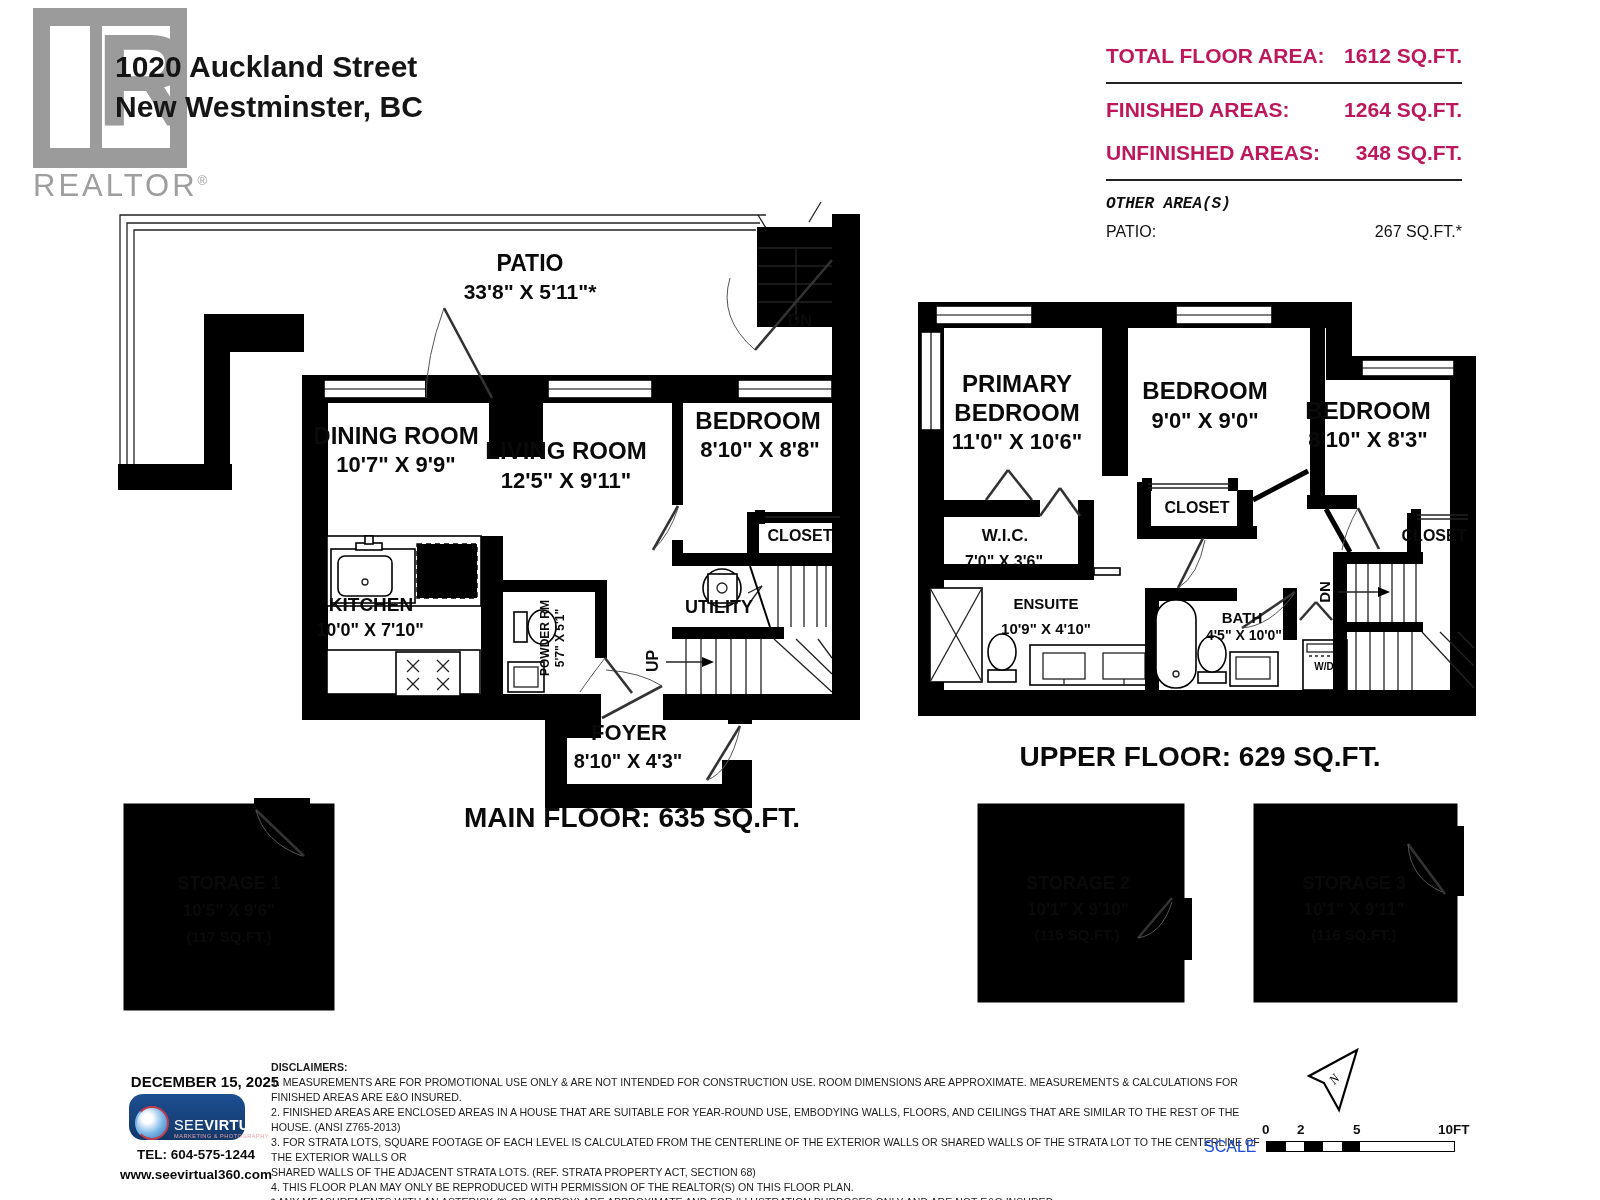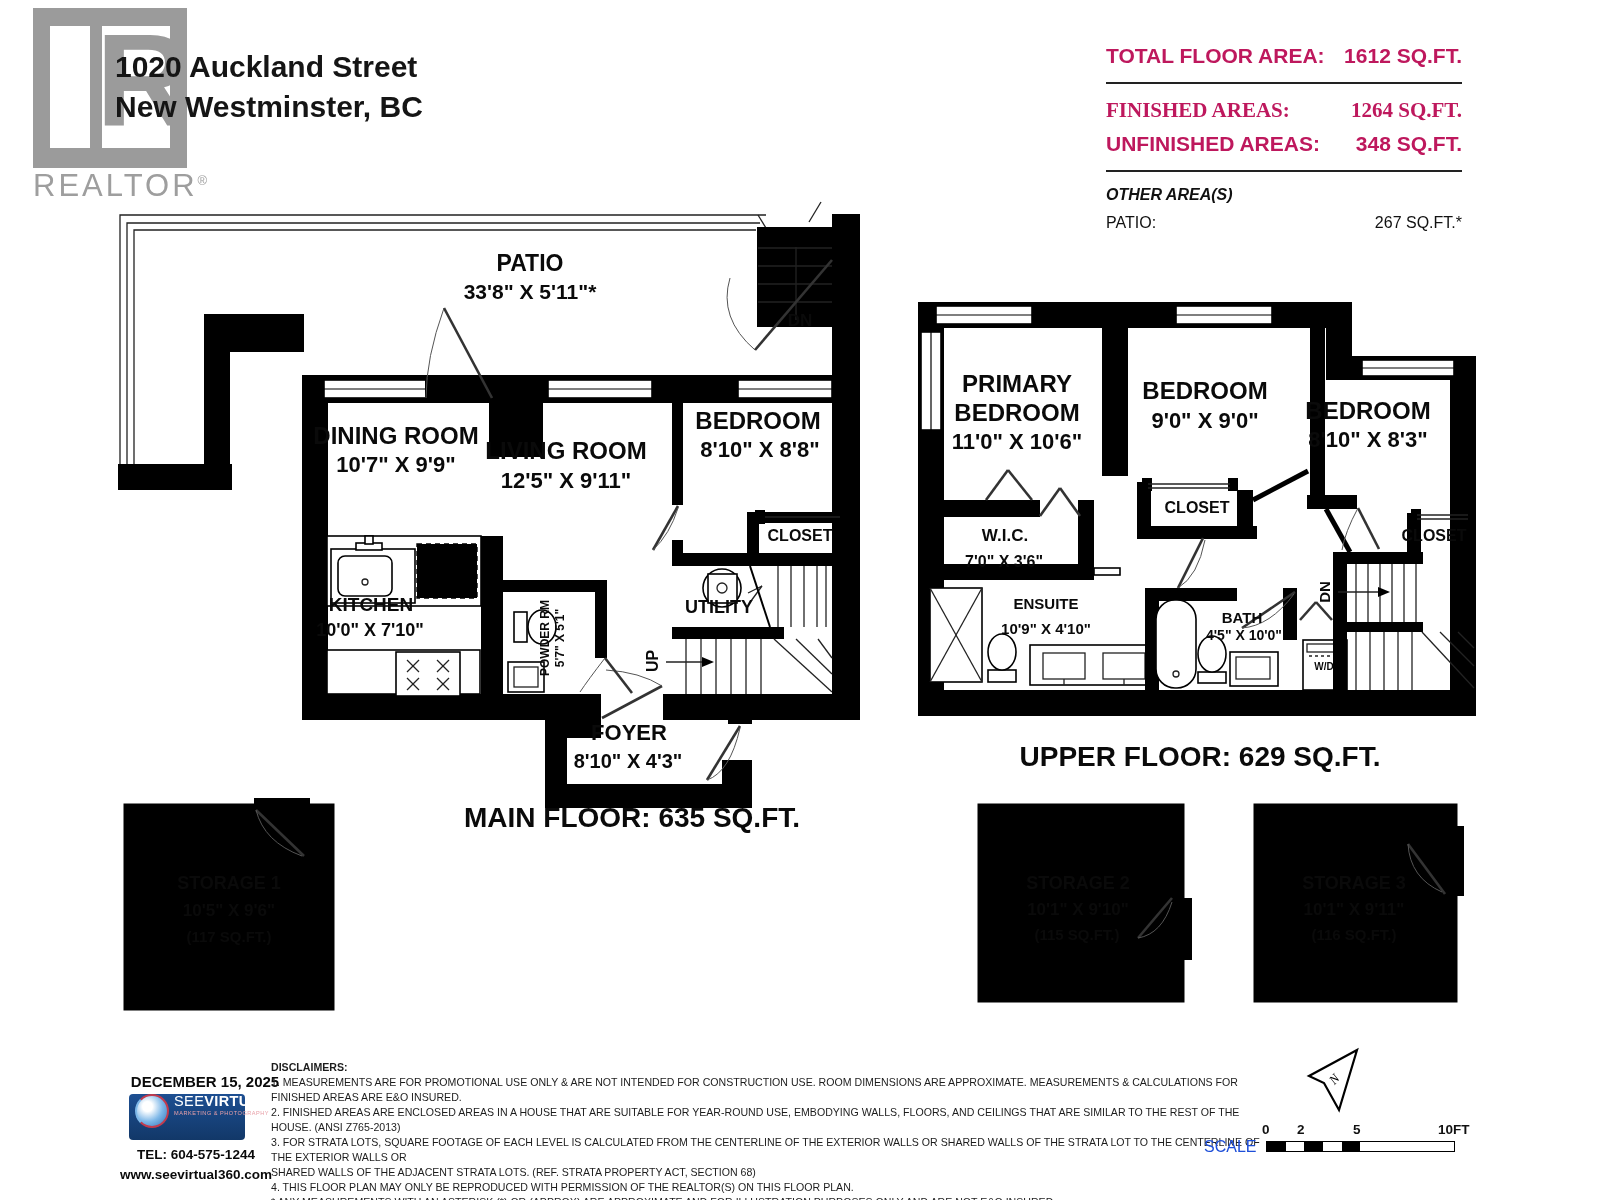--- a/index.html
+++ b/index.html
@@ -15,33 +15,33 @@
   svg .win line{stroke:#000;stroke-width:1.2;}
   svg .fix{stroke:#000;stroke-width:1.6;fill:#fff;}
   .lbl{position:absolute;transform:translate(-50%,-50%);white-space:nowrap;
        font-weight:bold;color:#0a0a0a;text-align:center;line-height:1.22;}
   .rot{transform:translate(-50%,-50%) rotate(-90deg);}
   .addr{position:absolute;font-weight:bold;color:#151515;white-space:nowrap;}
   
   #areatable{position:absolute;left:1106px;top:44px;width:356px;}
   .arow{display:flex;justify-content:space-between;font-weight:bold;font-size:21px;color:#be185d;}
   .asep{border-bottom:2px solid #222;margin:14px 0;}
-  .aother{font-style:italic;font-size:16px;font-weight:bold;margin:4px 0 10px 0;}
+  .aother{font-style:italic;font-size:16px;font-weight:bold;margin:4px 0 10px 0;font-family:Liberation Mono, monospace;}
   .arow2{display:flex;justify-content:space-between;font-size:16px;color:#111;}
   
   #rlogo{position:absolute;left:33px;top:8px;width:154px;height:160px;background:#9b9b9b;}
   #rlogo .bar{position:absolute;left:17px;top:18px;width:40px;height:122px;background:#fff;}
   #rlogo .rbox{position:absolute;left:69px;top:18px;width:68px;height:122px;background:#fff;overflow:hidden;}
   #rlogo .rbox span{position:absolute;left:-6px;top:-22px;font-size:132px;font-weight:bold;color:#9b9b9b;}
   #realtorword{position:absolute;left:33px;top:168px;font-size:31px;letter-spacing:3px;color:#9e9e9e;font-weight:normal;}
   #realtorword sup{font-size:13px;}
   
   .fine{position:absolute;font-size:10.6px;line-height:15px;color:#1c1c1c;}
-  #seelogo{position:absolute;left:129px;top:1094px;width:116px;height:46px;border-radius:4px;
-           background:linear-gradient(180deg,#1d4f92,#123868);display:flex;align-items:flex-start;padding:0 6px;box-sizing:border-box;}
+  #seelogo{position:absolute;left:129px;top:1094px;width:116px;height:46px;border-radius:14px;
+           background:linear-gradient(180deg,#1d4f92,#123868);display:flex;align-items:flex-end;padding:0 6px;box-sizing:border-box;}
   #seelogo .swirl{width:30px;height:30px;border-radius:50%;background:radial-gradient(circle at 35% 35%,#fff 18%,#7db7e8 55%,#2a6fb5);
            border:2px solid #c23b4e;border-left-color:#7db7e8;flex:none;}
   #seelogo .ltxt{margin-left:5px;color:#fff;line-height:1;}
   #seelogo .l1{font-size:14.5px;letter-spacing:.4px;}
   #seelogo .l1 b{font-weight:bold;}
   #seelogo .l2{font-size:5.6px;color:#e8a0a8;letter-spacing:.5px;margin-top:2px;}
   
   #scalebar{position:absolute;left:1198px;top:1122px;width:270px;height:36px;}
   #scalebar .slabel{position:absolute;left:6px;top:16px;font-size:16px;color:#1d4ed8;}
   #scalebar .tick{position:absolute;top:0;font-size:13.5px;font-weight:bold;color:#111;}
@@ -63,21 +63,21 @@
   <div id="realtorword"><span>REALTOR</span><sup>®</sup></div>
   <div class="addr" style="left:115px;top:50px;font-size:30px;">1020 Auckland Street</div>
   <div class="addr" style="left:115px;top:90px;font-size:30px;">New Westminster, BC</div>
 
   <div id="areatable">
     <div class="arow">
         <span>TOTAL FLOOR AREA:</span>
         <span>1612 SQ.FT.</span>
       </div>
     <div class="asep"></div>
-    <div class="arow" style="margin-bottom:9px;font-family:Liberation Serif, serif;">
+    <div class="arow" style="margin-bottom:19px;">
         <span>FINISHED AREAS:</span>
         <span>1264 SQ.FT.</span>
       </div>
     <div class="arow">
         <span>UNFINISHED AREAS:</span>
         <span>348 SQ.FT.</span>
       </div>
     <div class="asep"></div>
     <div class="aother">OTHER AREA(S)</div>
     <div class="arow2">

